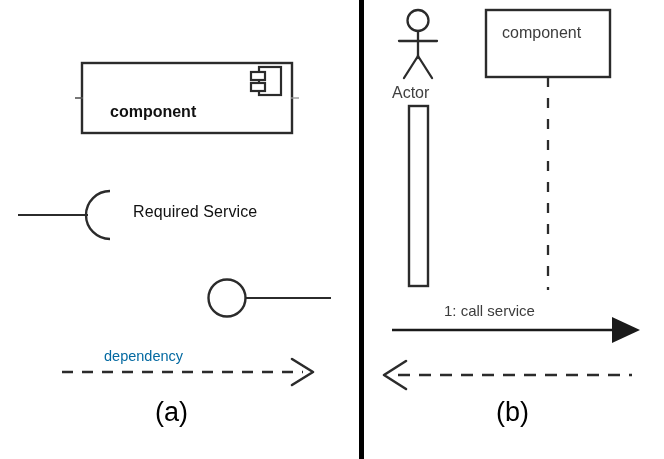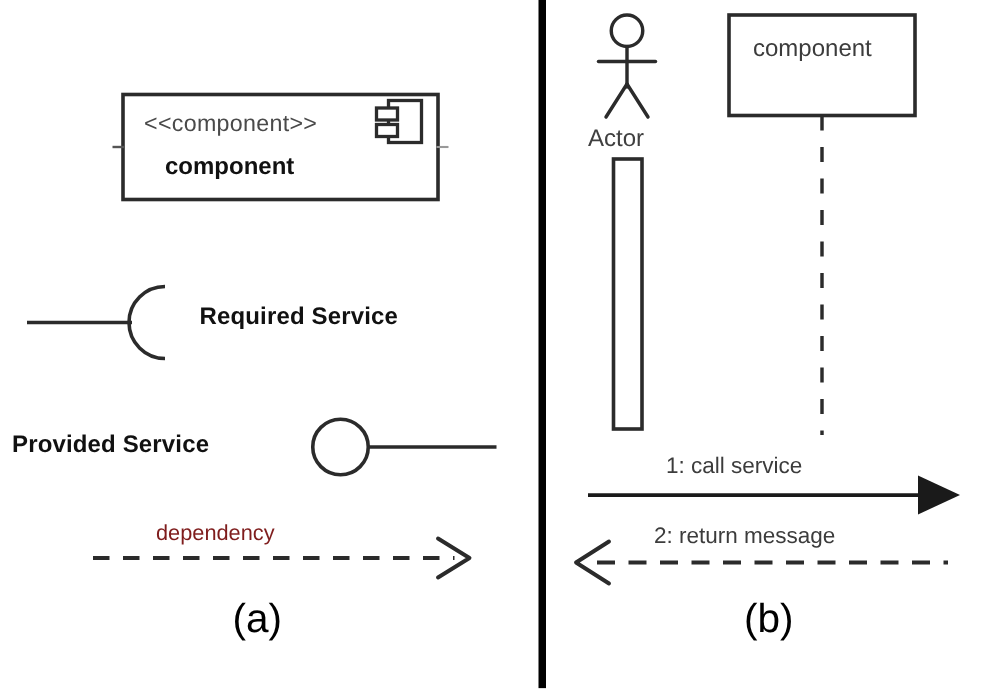--- a/index.html
+++ b/index.html
@@ -35,27 +35,27 @@
     color: #4a4a4a;
     letter-spacing: 0.2px;
   }
   .t-compname {
     font-size: 16px;
     font-weight: bold;
     color: #111111;
   }
   .t-label-bold {
     font-size: 16px;
-    font-weight: bold;
+    font-weight: normal;
     color: #111111;
     letter-spacing: 0.1px;
   }
   .t-dependency {
     font-size: 14.5px;
-    color: #7f1d1d;
+    color: #0369a1;
   }
   .t-caption {
     font-size: 27px;
     color: #000000;
   }
   .t-actor {
     font-size: 16px;
     color: #404040;
   }
   .t-boxname {
@@ -120,35 +120,32 @@
       <line x1="392" y1="330" x2="618" y2="330" stroke="#1a1a1a" stroke-width="2.5"></line>
       <polygon points="612,317 640,330 612,343" fill="#1a1a1a"></polygon>
     </g>
 
     <g>
       <line x1="398" y1="375" x2="632" y2="375" stroke="#2b2b2b" stroke-width="2.6" stroke-dasharray="12 9"></line>
       <polyline points="406,361 384,375 406,389" fill="none" stroke="#2b2b2b" stroke-width="2.6" stroke-linecap="round" stroke-linejoin="round"></polyline>
     </g>
   </svg>
 
-  <div class="txt t-stereotype" style="left:96px; top:74px;">&lt;&lt;component&gt;&gt;</div>
 
   <div class="txt t-compname" style="left:110px; top:103px;">component</div>
 
   <div class="txt t-label-bold" style="left:133px; top:203px;">Required Service</div>
 
-  <div class="txt t-label-bold" style="left:8px; top:288px;">Provided Service</div>
 
   <div class="txt t-dependency" style="left:104px; top:348px;">dependency</div>
 
   <div class="txt t-caption" style="left:155px; top:397px;">(a)</div>
 
   <div class="txt t-actor" style="left:392px; top:84px;">Actor</div>
 
   <div class="txt t-boxname" style="left:502px; top:24px;">component</div>
 
   <div class="txt t-msg" style="left:444px; top:302px;">1: call service</div>
 
-  <div class="txt t-msg" style="left:436px; top:349px;">2: return message</div>
 
   <div class="txt t-caption" style="left:496px; top:397px;">(b)</div>
 
 </div>
 
 </body></html>

